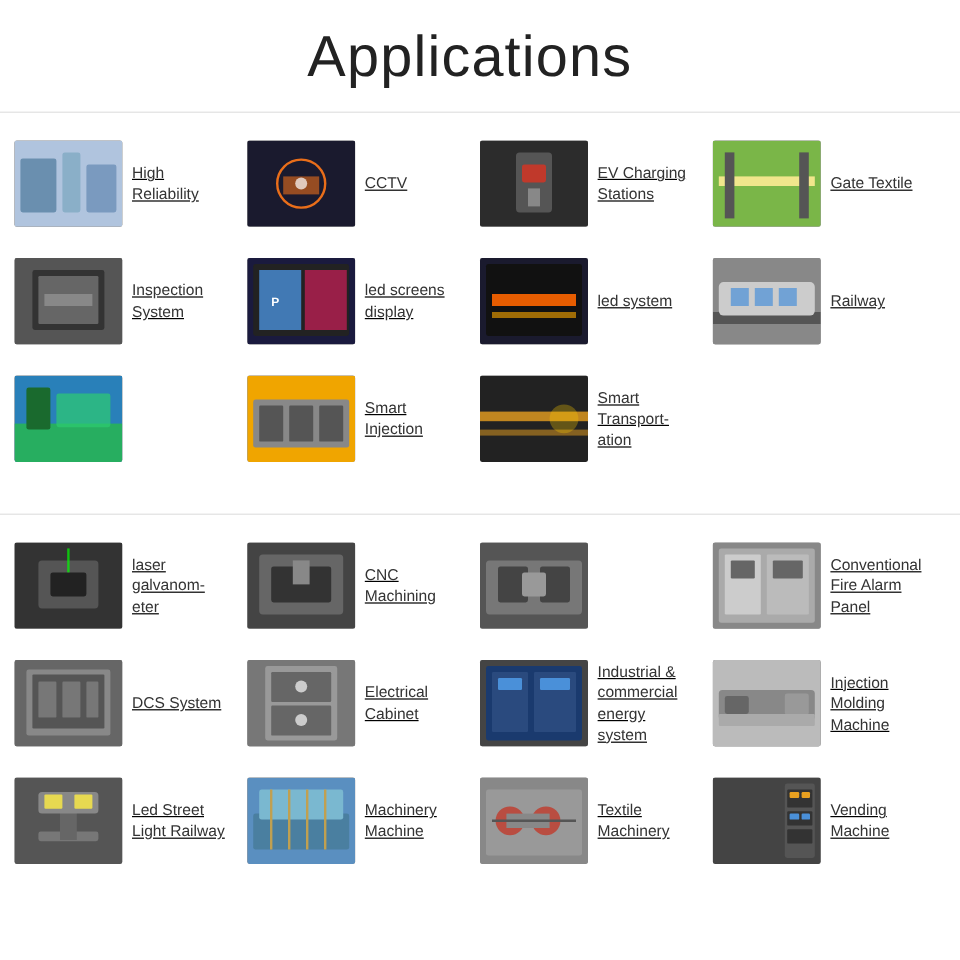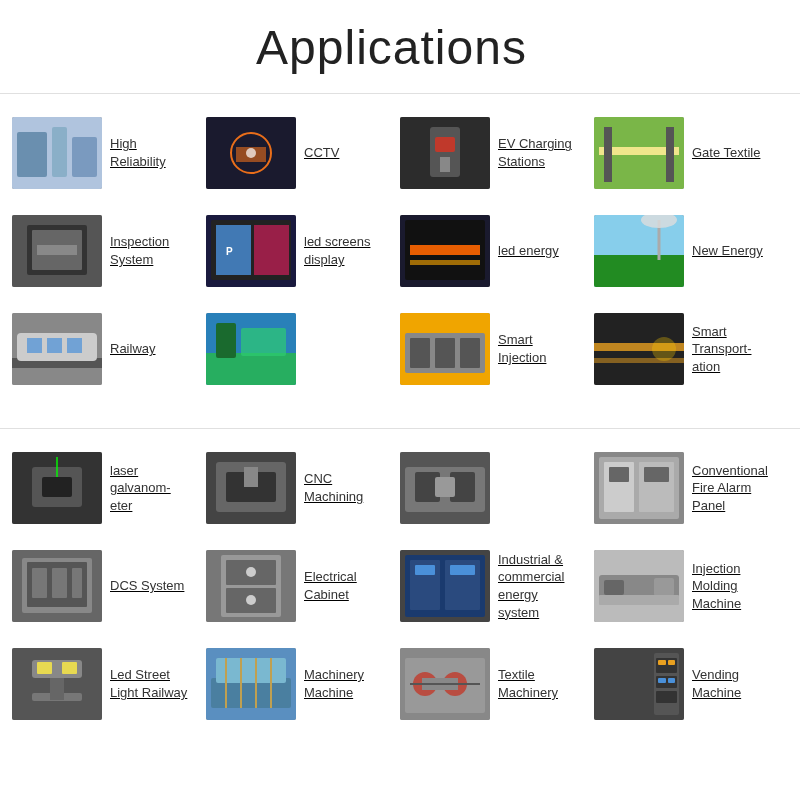--- a/index.html
+++ b/index.html
@@ -170,32 +170,21 @@
     </div>
     <div class="app-item">
       <div class="img-box img-led-strip">
         <svg class="svg-img" viewBox="0 0 90 72" xmlns="http://www.w3.org/2000/svg">
           <rect width="90" height="72" fill="#1a1a2e"></rect>
           <rect x="5" y="5" width="80" height="60" fill="#111" rx="2"></rect>
           <rect x="10" y="30" width="70" height="10" fill="#ff6600" opacity="0.9"></rect>
           <rect x="10" y="45" width="70" height="5" fill="#ffaa00" opacity="0.6"></rect>
         </svg>
       </div>
-      <span class="label">led energy</span>
-    </div>
-    <div class="app-item">
-      <div class="img-box img-new-energy">
-        <svg class="svg-img" viewBox="0 0 90 72" xmlns="http://www.w3.org/2000/svg">
-          <rect width="90" height="72" fill="#87ceeb"></rect>
-          <rect x="0" y="40" width="90" height="32" fill="#228b22"></rect>
-          <line x1="65" y1="5" x2="65" y2="45" stroke="#aaa" stroke-width="3"></line>
-          <ellipse cx="65" cy="5" rx="18" ry="8" fill="#ddd" opacity="0.8"></ellipse>
-        </svg>
-      </div>
-      <span class="label">New Energy</span>
+      <span class="label">led system</span>
     </div>
 
     <div class="app-item">
       <div class="img-box img-railway">
         <svg class="svg-img" viewBox="0 0 90 72" xmlns="http://www.w3.org/2000/svg">
           <rect width="90" height="72" fill="#888"></rect>
           <rect x="0" y="45" width="90" height="10" fill="#555"></rect>
           <rect x="5" y="20" width="80" height="28" fill="#ccc" rx="4"></rect>
           <rect x="15" y="25" width="15" height="15" fill="#4a90d9" opacity="0.7"></rect>
           <rect x="35" y="25" width="15" height="15" fill="#4a90d9" opacity="0.7"></rect>

